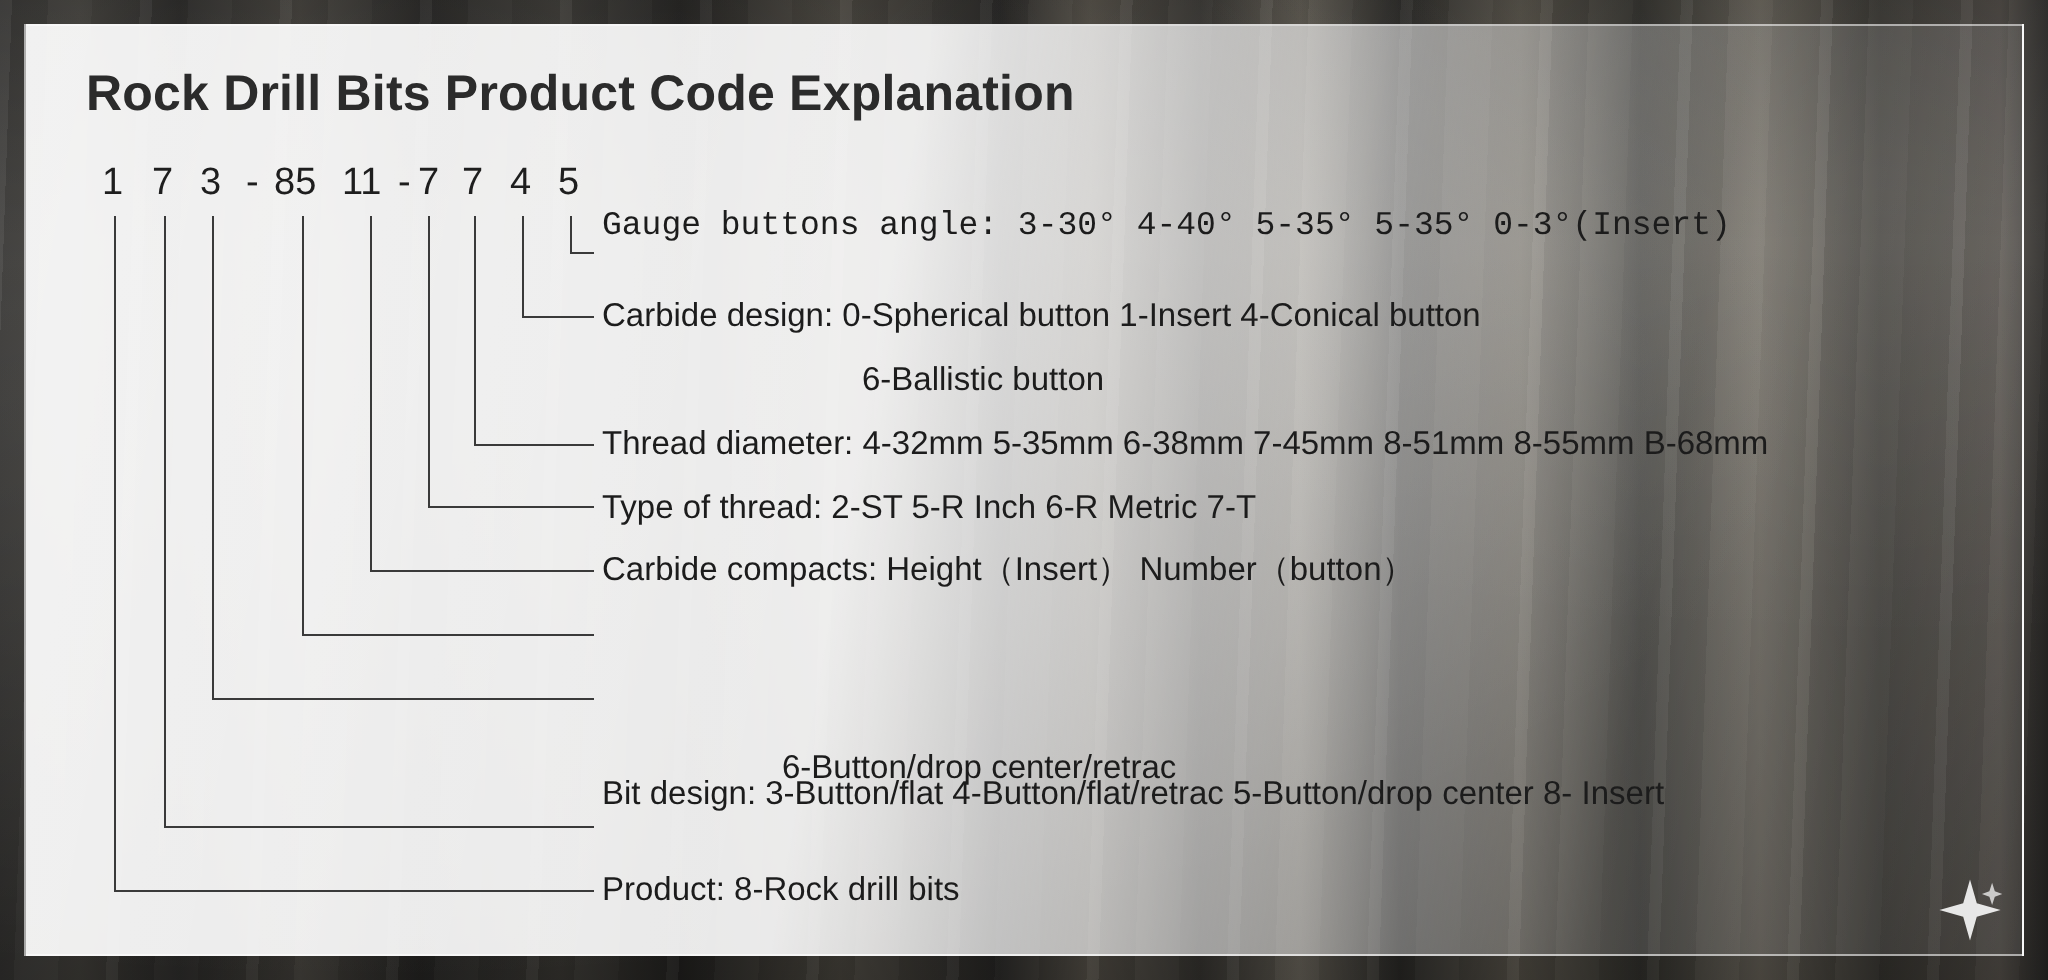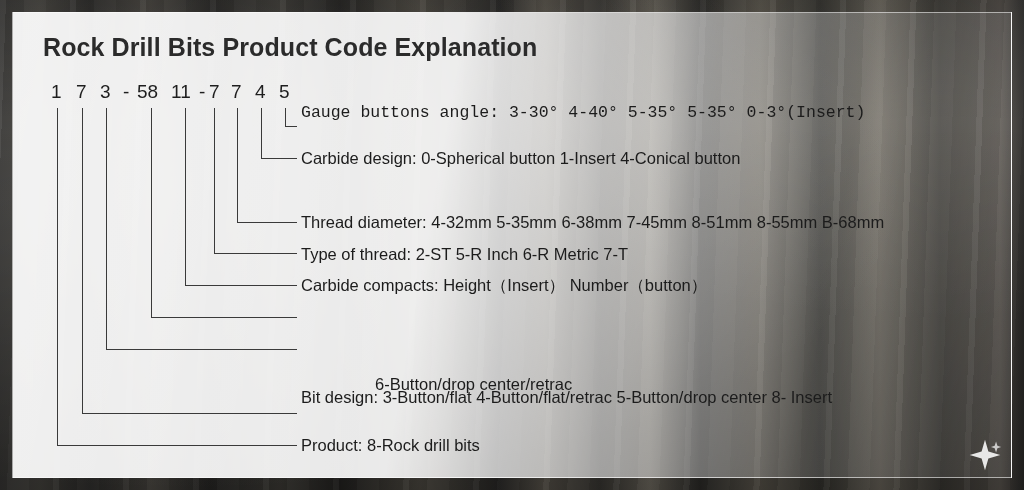--- a/index.html
+++ b/index.html
@@ -127,21 +127,21 @@
   <div class="panel">
     <div class="panel-inner">
 
       <div class="title">Rock Drill Bits Product Code Explanation</div>
 
       <div class="code-row">
         <span class="digit" style="left:38px">1</span>
         <span class="digit" style="left:63px">7</span>
         <span class="digit" style="left:87px">3</span>
         <span class="digit" style="left:110px">-</span>
-        <span class="digit" style="left:124px">58</span>
+        <span class="digit" style="left:124px">85</span>
         <span class="digit" style="left:158px">11</span>
         <span class="digit" style="left:186px">-</span>
         <span class="digit" style="left:196px">7</span>
         <span class="digit" style="left:218px">7</span>
         <span class="digit" style="left:242px">4</span>
         <span class="digit" style="left:266px">5</span>
       </div>
 
       <div class="vline" style="left:272px; top:95px;  height:19px;"></div>
       <div class="hline" style="left:272px; top:113px; width:12px;"></div>
@@ -166,30 +166,31 @@
 
       <div class="vline" style="left:69px;  top:95px;  height:305px;"></div>
       <div class="hline" style="left:69px;  top:400px; width:215px;"></div>
 
       <div class="vline" style="left:44px;  top:95px;  height:337px;"></div>
       <div class="hline" style="left:44px;  top:432px; width:240px;"></div>
 
       <div class="desc" style="left:288px; top:91px;font-family:Liberation Mono, monospace;">Gauge buttons angle: 3-30° 4-40° 5-35° 5-35° 0-3°(Insert)</div>
 
       <div class="desc" style="left:288px; top:136px;">Carbide design: 0-Spherical button 1-Insert 4-Conical button</div>
+      <div class="desc cont" style="left:418px; top:168px;">6-Ballistic button</div>
 
       <div class="desc" style="left:288px; top:200px;">Thread diameter: 4-32mm 5-35mm 6-38mm 7-45mm 8-51mm 8-55mm B-68mm</div>
 
       <div class="desc" style="left:288px; top:232px;">Type of thread: 2-ST 5-R Inch 6-R Metric 7-T</div>
 
       <div class="desc" style="left:288px; top:263px;">Carbide compacts: Height（Insert）  Number（button）</div>
 
 
       <div class="desc" style="left:288px; top:327px;margin-top:48px;">Bit design: 3-Button/flat  4-Button/flat/retrac  5-Button/drop center  8- Insert</div>
-      <div class="desc cont" style="left:362px; top:362px;text-align:right;">6-Button/drop center/retrac</div>
+      <div class="desc cont" style="left:378px; top:362px;text-align:right;">6-Button/drop center/retrac</div>
 
 
       <div class="desc" style="left:288px; top:423px;">Product: 8-Rock drill bits</div>
 
     </div>
   </div>
 
   <svg class="sparkle" viewBox="0 0 40 40">
     <path d="M20 2 L24 16 L38 20 L24 24 L20 38 L16 24 L2 20 L16 16 Z" fill="#ffffff" opacity="0.92"></path>
     <path d="M33 4 L34.6 9 L39 10.6 L34.6 12.2 L33 17 L31.4 12.2 L27 10.6 L31.4 9 Z" fill="#ffffff" opacity="0.75"></path>

